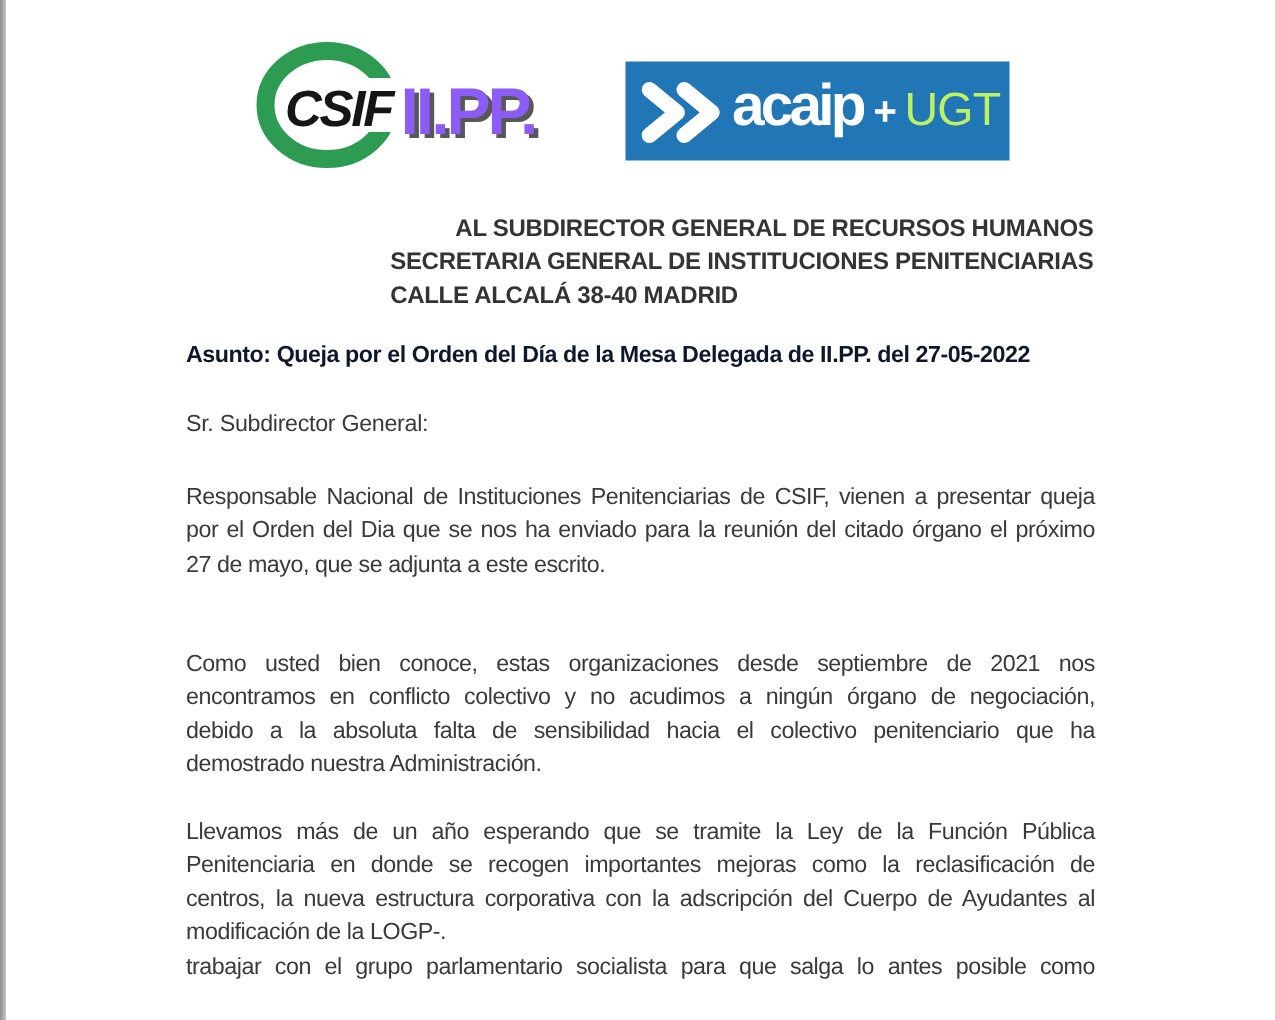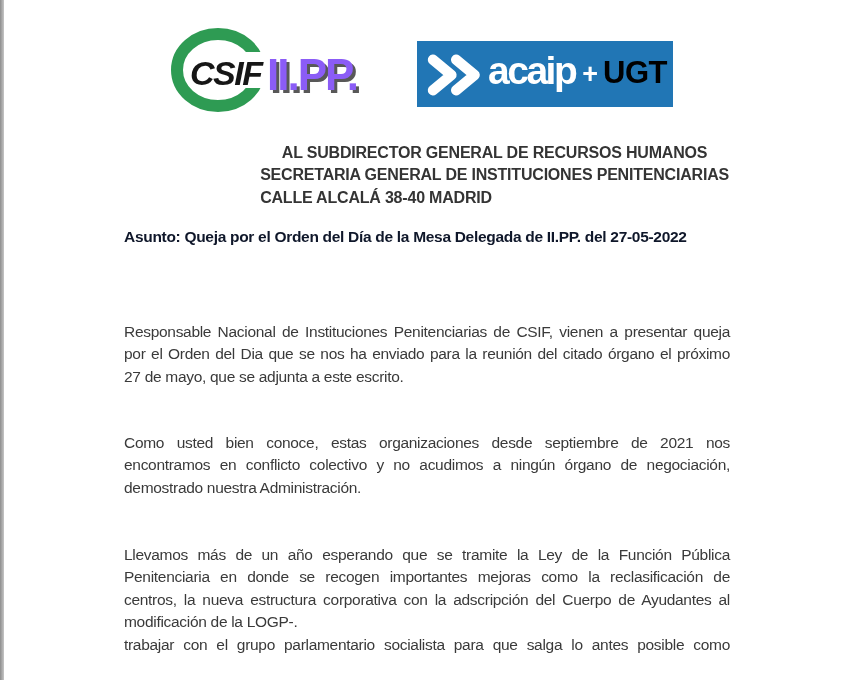--- a/index.html
+++ b/index.html
@@ -34,29 +34,29 @@
     position:absolute; left:417px; top:41px; width:256px; height:66px;
     background:#2176B5; display:flex; align-items:center; justify-content:flex-start;
     padding:0 8px;
   }
   .acaip-chevrons { flex:0 0 auto; margin-right:7px; margin-top:2px; }
   .acaip-org {
     color:#fff; font-weight:bold; font-size:39px; letter-spacing:-2.5px;
     margin-top:-6px;
   }
   .acaip-plus { color:#fff; font-size:27px; font-weight:bold; margin:0 5px 0 7px; }
-  .acaip-partner { color:#000000; font-size:31px; font-weight:bold; letter-spacing:-0.5px; margin-top:-2px; }
+  .acaip-partner { color:#bef264; font-size:31px; font-weight:normal; letter-spacing:-0.5px; margin-top:-2px; }
 
   
   .recipient {
     position:absolute; right:121px; top:142px; text-align:right;
     font-size:16px; font-weight:bold; line-height:22.4px; letter-spacing:-0.2px;
     color:#343434;
   }
-  .recipient .tline { text-align:center; text-align-last:auto; }
+  .recipient .tline { text-align:right; text-align-last:auto; }
 
   .subject {
     position:absolute; left:124px; top:228px; width:610px;
     font-size:15.5px; font-weight:bold; letter-spacing:-0.3px; white-space:nowrap;
     color:#0f172a;
   }
   .salutation {
     position:absolute; left:124px; top:274px;
     font-size:15.5px; letter-spacing:-0.2px;
   }
@@ -96,29 +96,31 @@
   </div>
 
   <div class="recipient">
       <div class="tline">AL SUBDIRECTOR GENERAL DE RECURSOS HUMANOS</div>
       <div class="tline">SECRETARIA GENERAL DE INSTITUCIONES PENITENCIARIAS</div>
       <div class="tline last">CALLE ALCALÁ 38-40 MADRID</div>
     </div>
 
   <div class="subject">Asunto: Queja por el Orden del Día de la Mesa Delegada de II.PP. del 27-05-2022</div>
 
+  <div class="salutation">Sr. Subdirector General:</div>
 
   <div class="para para-1">
       <div class="tline">Responsable Nacional de Instituciones Penitenciarias de CSIF, vienen a presentar queja</div>
       <div class="tline">por el Orden del Dia que se nos ha enviado para la reunión del citado órgano el próximo</div>
       <div class="tline last">27 de mayo, que se adjunta a este escrito.</div>
     </div>
   <div class="para para-2">
       <div class="tline">Como usted bien conoce, estas organizaciones desde septiembre de 2021 nos</div>
       <div class="tline">encontramos en conflicto colectivo y no acudimos a ningún órgano de negociación,</div>
+      <div class="tline">debido a la absoluta falta de sensibilidad hacia el colectivo penitenciario que ha</div>
       <div class="tline last">demostrado nuestra Administración.</div>
     </div>
   <div class="para para-3">
       <div class="tline">Llevamos más de un año esperando que se tramite la Ley de la Función Pública</div>
       <div class="tline">Penitenciaria en donde se recogen importantes mejoras como la reclasificación de</div>
       <div class="tline">centros, la nueva estructura corporativa con la adscripción del Cuerpo de Ayudantes al</div>
       <div class="tline last">modificación de la LOGP-.</div>
       <div class="tline">trabajar con el grupo parlamentario socialista para que salga lo antes posible como</div>
     </div>
 </div>

